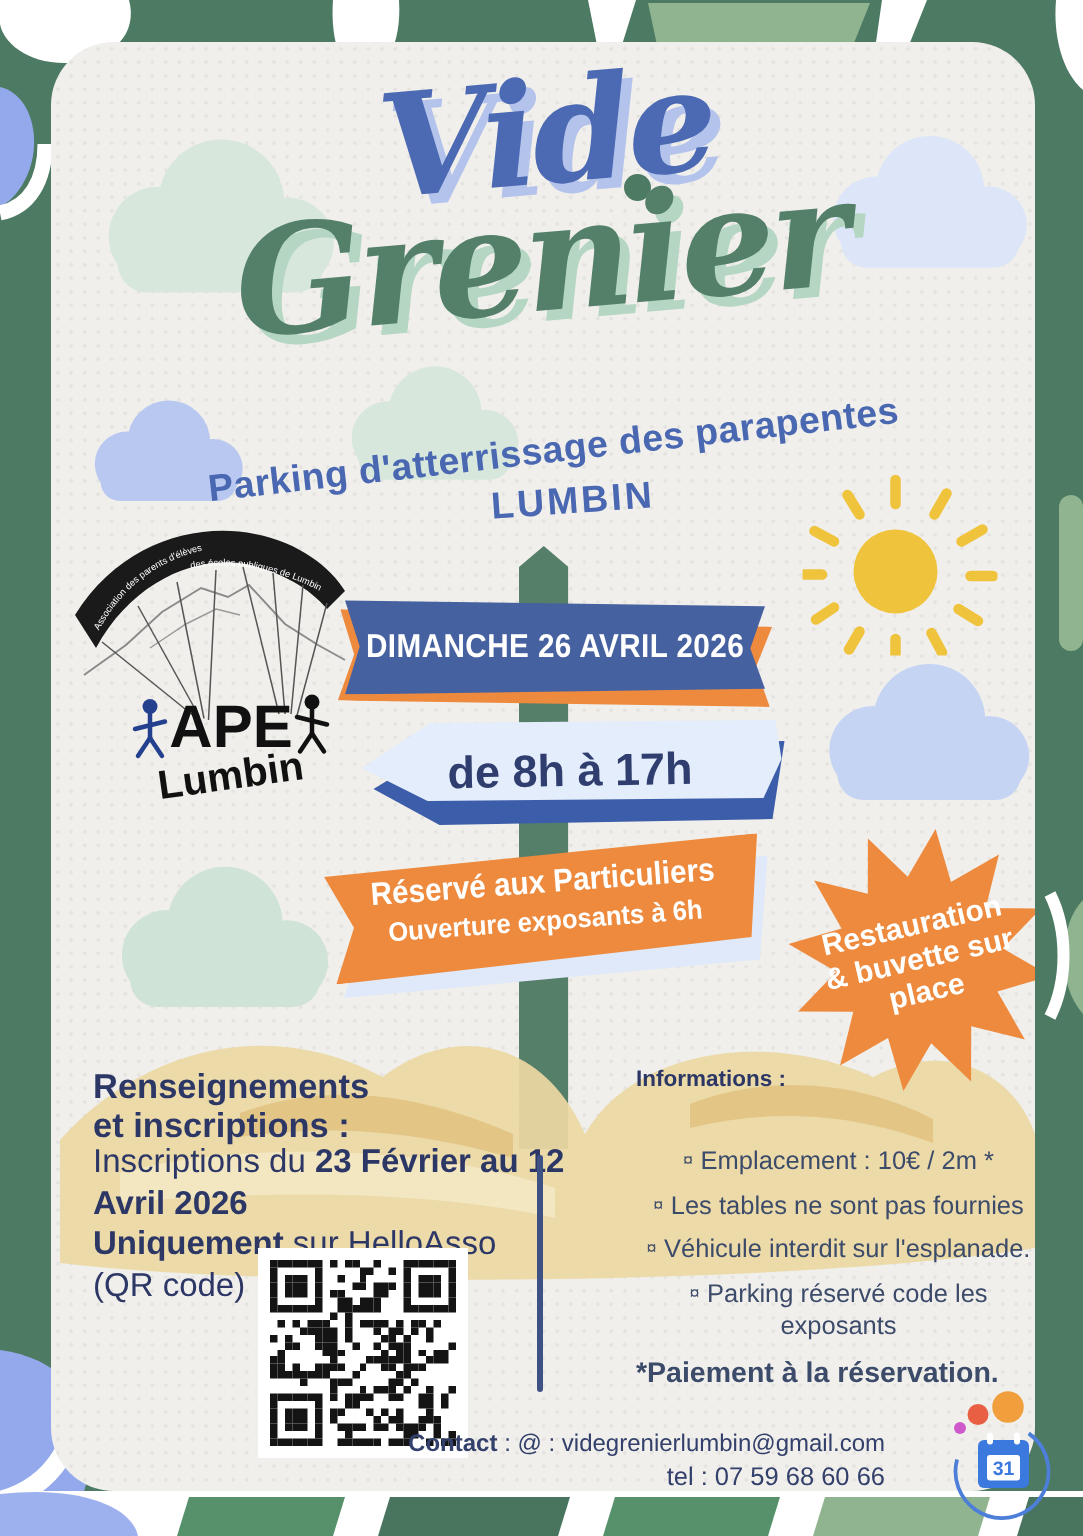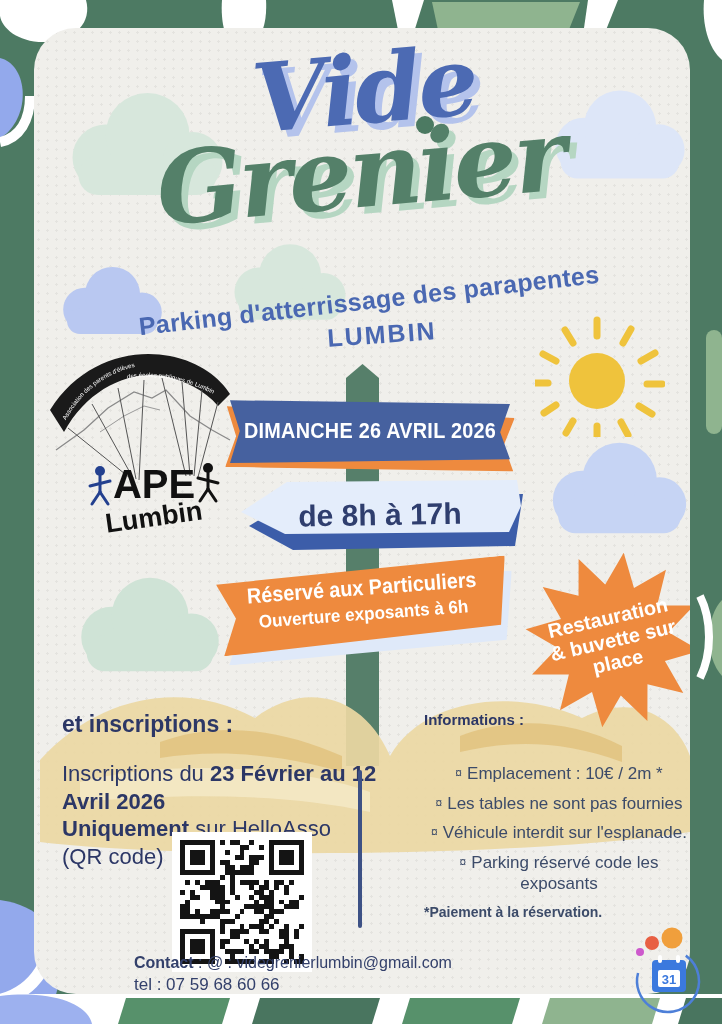--- a/index.html
+++ b/index.html
@@ -70,22 +70,22 @@
       grid-auto-rows:1fr;}
   #qr i{display:block;}
   #qr i.b{background:#141414;}
   #divider{left:324px;top:742px;width:4px;height:158px;background:#3d5185;
            border-radius:2px;z-index:7;}
   #right-h{left:390px;top:683px;font-size:15px;font-weight:800;z-index:7;}
   #right-list{left:390px;top:736px;width:270px;z-index:7;color:#3c4b69;
               font-size:17px;line-height:1.22;}
   #right-list .item{margin-bottom:9px;text-align:center;}
   #right-list .bullet{font-size:12px;margin-right:5px;vertical-align:2px;}
-  #right-list .foot{font-size:14px;font-weight:600;margin-top:5px;}
-  #contact{left:100px;top:924px;width:456px;text-align:left;color:#33406b;
+  #right-list .foot{font-size:19px;font-weight:600;margin-top:5px;}
+  #contact{left:100px;top:924px;width:456px;text-align:right;color:#33406b;
            font-size:16px;line-height:1.35;z-index:7;}
   #contact b{font-weight:800;}
   #contact .tel{font-size:17px;}
 
   
   svg text{font-family:"Liberation Sans",sans-serif;}
 </style>
 </head>
 <body>
 
@@ -240,20 +240,21 @@
   </div>
 
   <svg class="abs" style="left:6px;top:632px;z-index:4;" width="650" height="210" viewBox="0 0 650 210">
     <path d="M0,100 C60,34 145,20 215,58 C262,22 322,32 350,96 C382,40 470,26 542,58 C592,32 636,56 650,96 L650,172 C500,196 150,200 0,182 Z" fill="#ecd8a3" opacity="0.92"></path>
     <path d="M120,82 C180,60 242,70 302,96 L302,112 C232,92 172,90 120,98 Z" fill="#e1c17c" opacity="0.8"></path>
     <path d="M420,76 C470,56 532,60 582,86 L582,102 C522,80 470,80 420,92 Z" fill="#e1c17c" opacity="0.8"></path>
     <path d="M40,122 C120,100 250,104 330,132 L330,152 C240,132 130,134 40,142 Z" fill="#f6ebcb" opacity="0.75"></path>
   </svg>
 
   <div class="abs navy" id="left-h">
+    <div>Renseignements</div>
     <div>et inscriptions :</div>
   </div>
   <div class="abs navy" id="left-p">
     <span>Inscriptions du </span><b>23 Février au 12 Avril 2026</b>
     <div><b>Uniquement</b><span> sur HelloAsso</span></div>
     <div>(QR code)</div>
   </div>
   <div class="abs" id="qrwrap">
     <div id="qr">
         <i class="b"></i>

